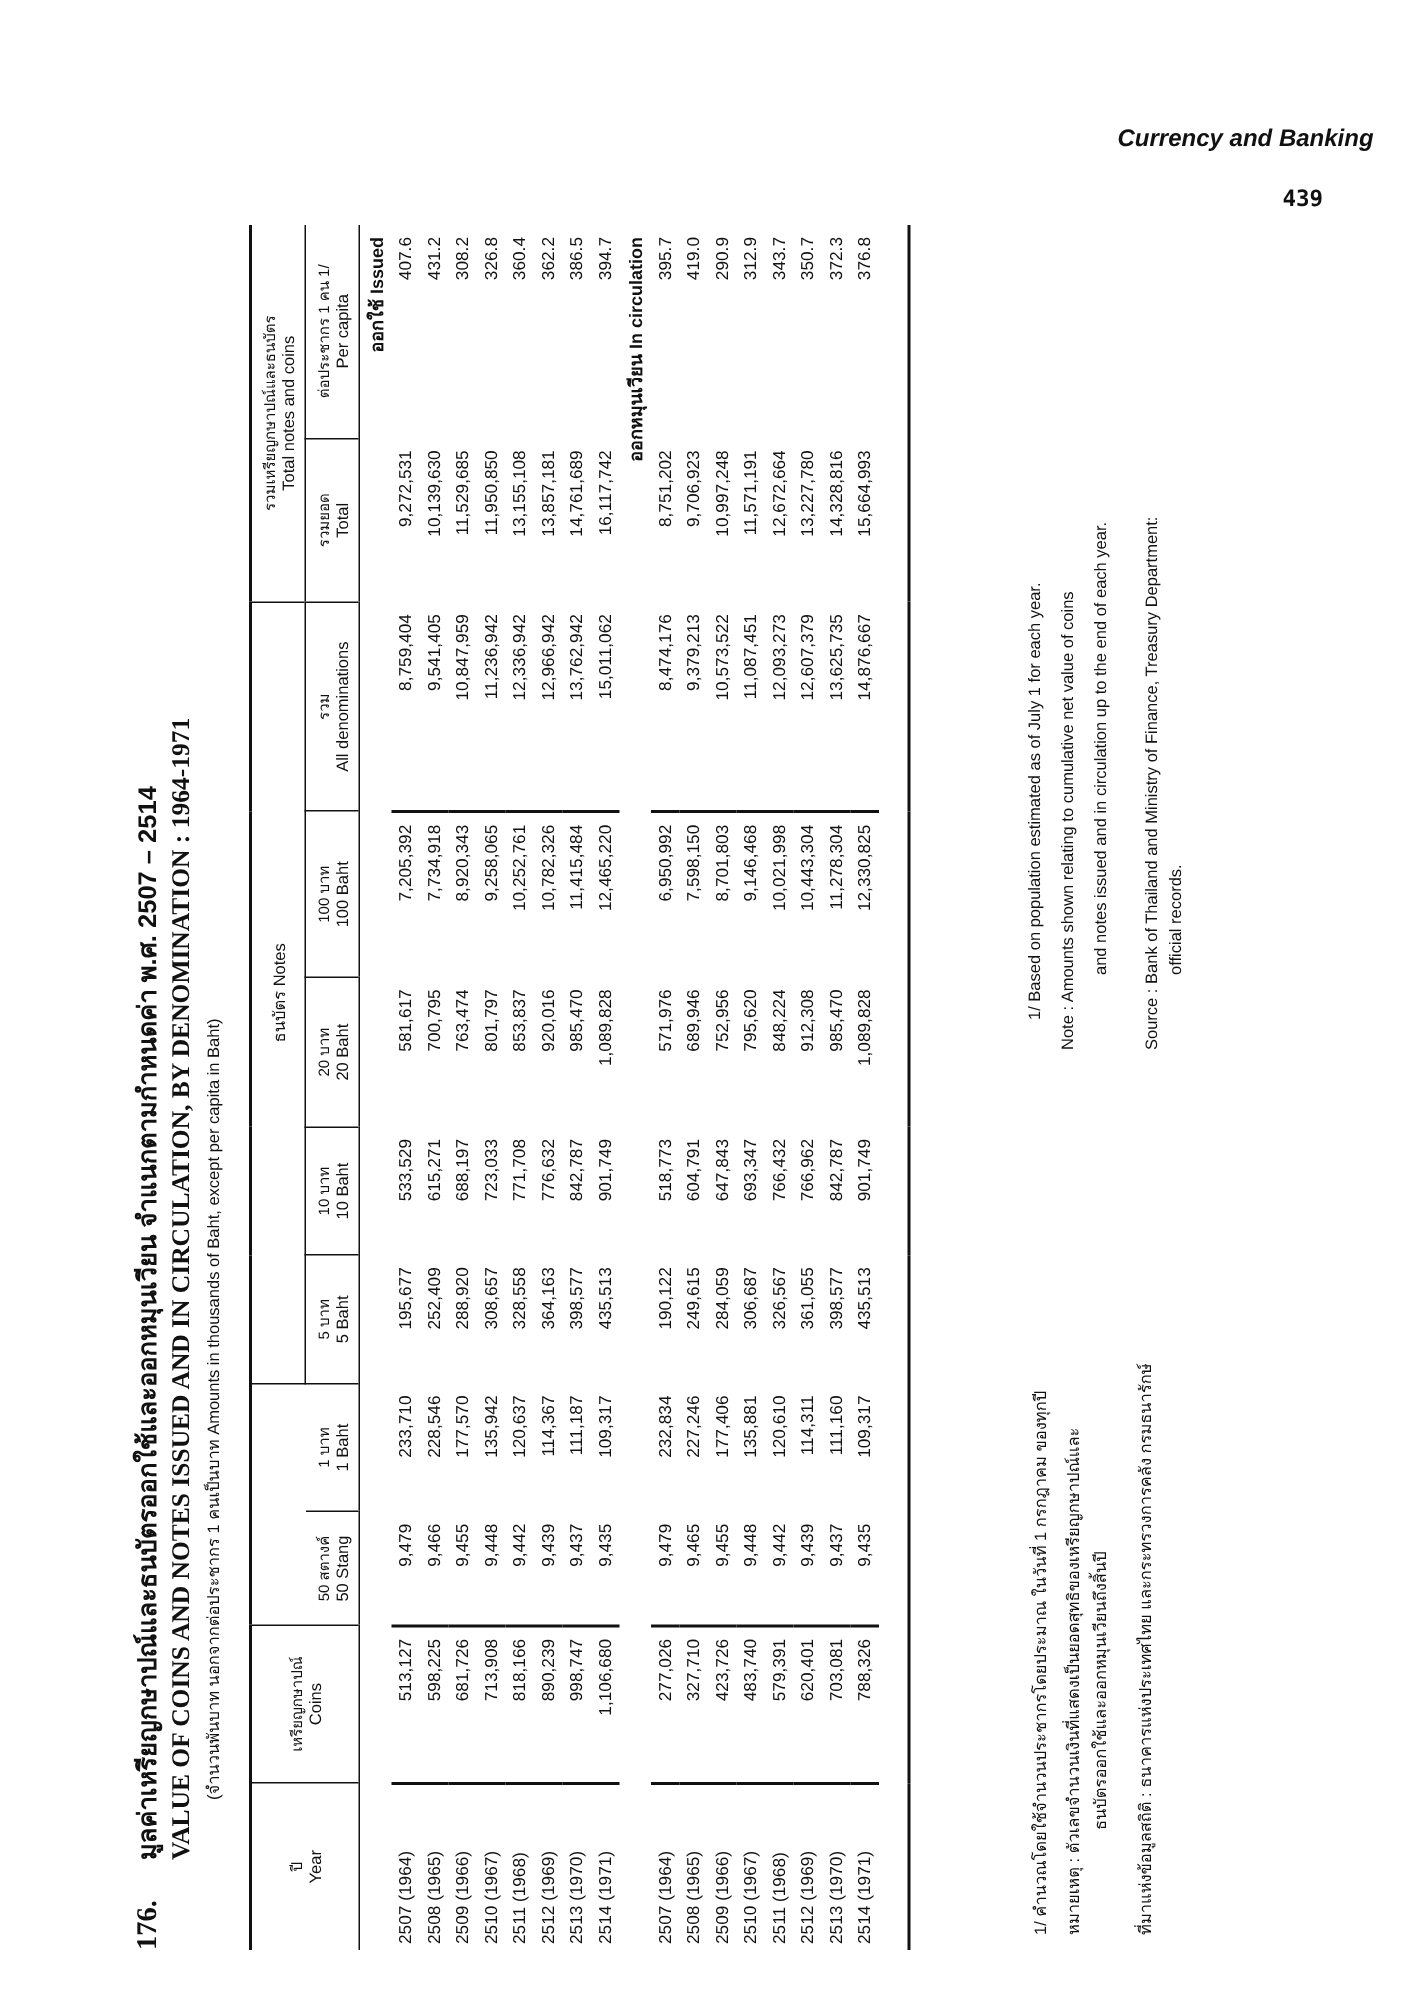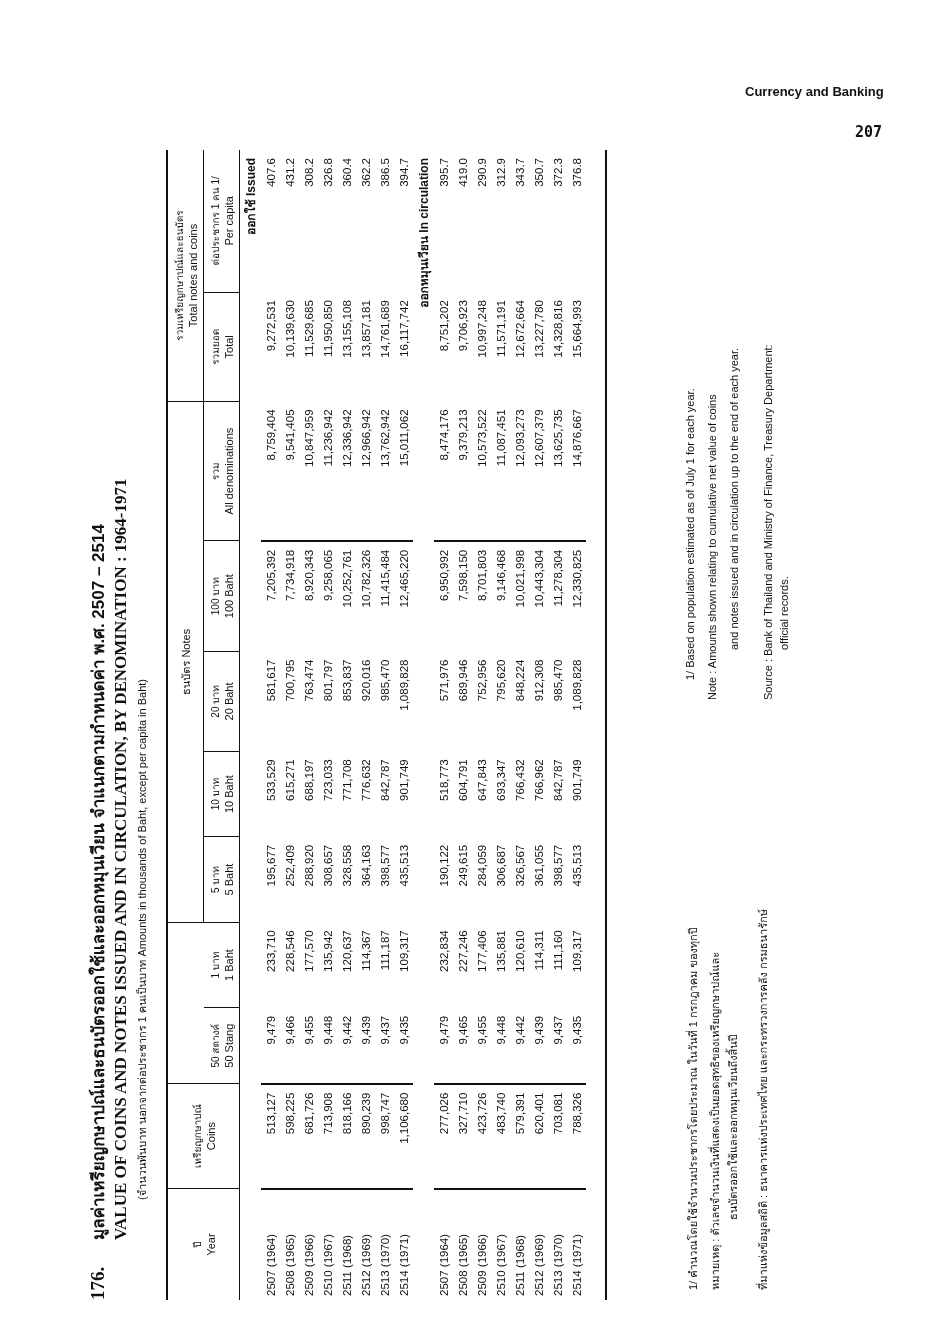--- a/index.html
+++ b/index.html
@@ -1,18 +1,18 @@
 <!DOCTYPE html>
 <html><head>
 <meta charset="utf-8">
 <style>
   html, body { margin: 0; padding: 0; background: #ffffff; }
   body { width: 948px; height: 1337px; position: relative; overflow: hidden;
          font-family: "Liberation Sans", sans-serif; color: #111; }
-  .running-head { position: absolute; left: 745px; top: 84px; font-size: 13px; font-weight: bold; }
+  .running-head { position: absolute; left: 745px; top: 84px; font-size: 16px; font-weight: bold; font-style: italic; }
   .page-number { position: absolute; left: 855px; top: 123px; font-size: 15px; font-weight: bold;
                  font-family: "DejaVu Sans Mono", monospace; }
   
   .sheet { position: absolute; width: 1180px; height: 800px; left: 84px; top: 1300px;
            transform-origin: 0 0; transform: rotate(-90deg); }
   .title-block { position: absolute; left: 0; top: 0; width: 1180px; }
   .title-th { font-size: 17px; font-weight: bold; white-space: nowrap; }
   .title-num { display: inline-block; width: 60px; font-family: "Liberation Serif", serif; font-size: 19px; }
   .title-en { font-family: "Liberation Serif", serif; font-weight: bold; font-size: 17px; margin-left: 60px; white-space: nowrap; }
   .subtitle { font-size: 11px; margin-left: 100px; margin-top: 2px; white-space: nowrap; }
@@ -31,21 +31,21 @@
   .section-row td { text-align: center; font-weight: bold; font-family: "Liberation Mono", monospace;
                     font-size: 12px; height: 26px; }
   .bottom-rule td { border-bottom: 2px solid #111; height: 4px; padding: 0; }
   .notes { position: absolute; left: 0; top: 600px; width: 1180px; font-size: 11px; }
   .note-line { position: absolute; white-space: nowrap; }
 </style>
 </head>
 <body>
 
 <div class="running-head">Currency and Banking</div>
-<div class="page-number">207</div>
+<div class="page-number">439</div>
 
 <div class="sheet">
   <div class="title-block">
     <div class="title-th">
       <span class="title-num">176.</span><span>มูลค่าเหรียญกษาปณ์และธนบัตรออกใช้และออกหมุนเวียน จำแนกตามกำหนดค่า พ.ศ. 2507 – 2514</span>
     </div>
     <div class="title-en">VALUE OF COINS AND NOTES ISSUED AND IN CIRCULATION, BY DENOMINATION : 1964-1971</div>
     <div class="subtitle">
       <span>(จำนวนพันบาท นอกจากต่อประชากร 1 คนเป็นบาท</span>
       <span>Amounts in thousands of Baht, except per capita in Baht)</span>

